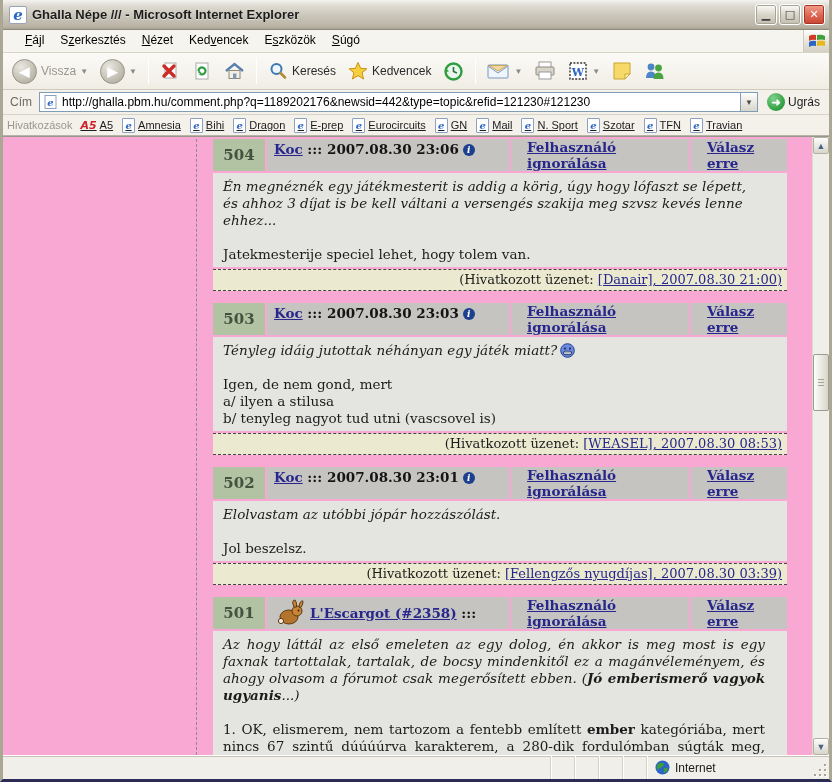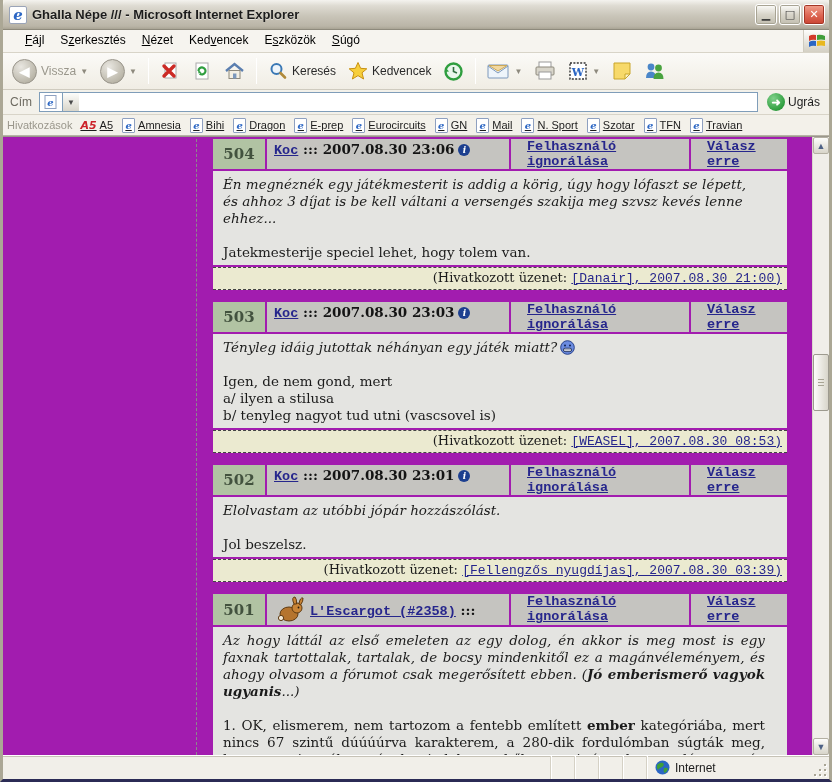--- a/index.html
+++ b/index.html
@@ -99,35 +99,35 @@
     height:21px; flex:0 0 21px; background:#f3f1ea; border-bottom:1px solid #b7b3a6;
     display:flex; align-items:center; padding:0 4px; font-size:11px; overflow:hidden;
   }
   .links-label { color:#9a978c; margin-right:8px; white-space:nowrap; }
   .linkitem { display:flex; align-items:center; gap:3px; margin-right:9px; color:#1c1c1c; white-space:nowrap;text-decoration:underline; }
   .pageico { width:13px; height:15px; background:#fff; border:1px solid #8ea0c0;
     font: italic bold 10px/13px "DejaVu Serif", serif; color:#2b66c4; text-align:center; border-radius:1px; flex:0 0 auto;}
   .a5ico { font: italic bold 11px/11px "DejaVu Sans", sans-serif; color:#cc2229; }
 
   
-  .viewport { flex:1; display:flex; background:#a21caf; overflow:hidden; position:relative;
+  .viewport { flex:1; display:flex; background:#f9a8d4; overflow:hidden; position:relative;
     border-top:1px solid #9a978c; }
   .page { flex:1; display:flex; overflow:hidden; padding-top:2px; }
   .leftcol { flex:0 0 194px; border-right:1px dashed #8a8a8a; }
   .posts { width:574px; margin-left:16px; font-family:"DejaVu Serif", serif; }
 
   .post { margin-bottom:12px; }
   .post-header { display:flex; gap:2px; font-size:13.5px; }
   .ph-num { flex:0 0 52px; background:#b1c3a3; color:#42523e; font-weight:bold;
     font-size:15px; display:flex; align-items:center; justify-content:center; }
   .ph-main { flex:1; background:#c5c4c0; padding:2px 7px; font-weight:bold; color:#141414; }
   .ph-cell { background:#c5c4c0; display:flex; align-items:flex-start; justify-content:center; font-weight:bold;padding-left:16px; }
   .ph-ign { flex:0 0 178px; }
   .ph-rep { flex:0 0 96px; }
-  a.hl { color:#26268c; text-decoration:underline; cursor:pointer;font-family:Liberation Mono, monospace; }
+  a.hl { color:#26268c; text-decoration:underline; cursor:pointer; }
   .info-ico { display:inline-flex; width:12px; height:12px; border-radius:50%;
     background:#1c3f8f; color:#fff; font:bold italic 9px/12px "DejaVu Serif", serif;
     align-items:center; justify-content:center; margin-left:4px; vertical-align:1px; }
   .avatar-svg { vertical-align:-8px; margin-right:6px; }
 
   .post-body { background:#e4e4e1; margin-top:2px; padding:5px 10px 4px 10px;
     font-size:13.5px; line-height:17px; color:#1b1b1b; }
   .para { margin:0 12px 17px 0; white-space:pre-wrap; }
   .para:last-child { margin-bottom:0; }
   .para.italic { font-style:italic; }
@@ -286,20 +286,21 @@
     </span>
   </div>
 
   <div class="addressbar">
     <span class="addr-label">Cím</span>
     <span class="addr-field">
       <svg class="addr-ico" viewBox="0 0 16 14">
         <rect x="2" y="0.5" width="11" height="13" fill="#fff" stroke="#8ea0c0"></rect>
         <text x="7.5" y="10.5" text-anchor="middle" font-size="10" font-style="italic" font-weight="bold" fill="#2b66c4" font-family="DejaVu Serif, serif">e</text>
       </svg>
+      <span class="addr-text">http://ghalla.pbm.hu/comment.php?q=1189202176&amp;newsid=442&amp;type=topic&amp;refid=121230#121230</span>
       <span class="addr-drop">▼</span>
     </span>
     <span class="go-btn">
       <span class="go-circle">➜</span>
       <span>Ugrás</span>
     </span>
   </div>
 
   <div class="linksbar">
     <span class="links-label">Hivatkozások</span>

